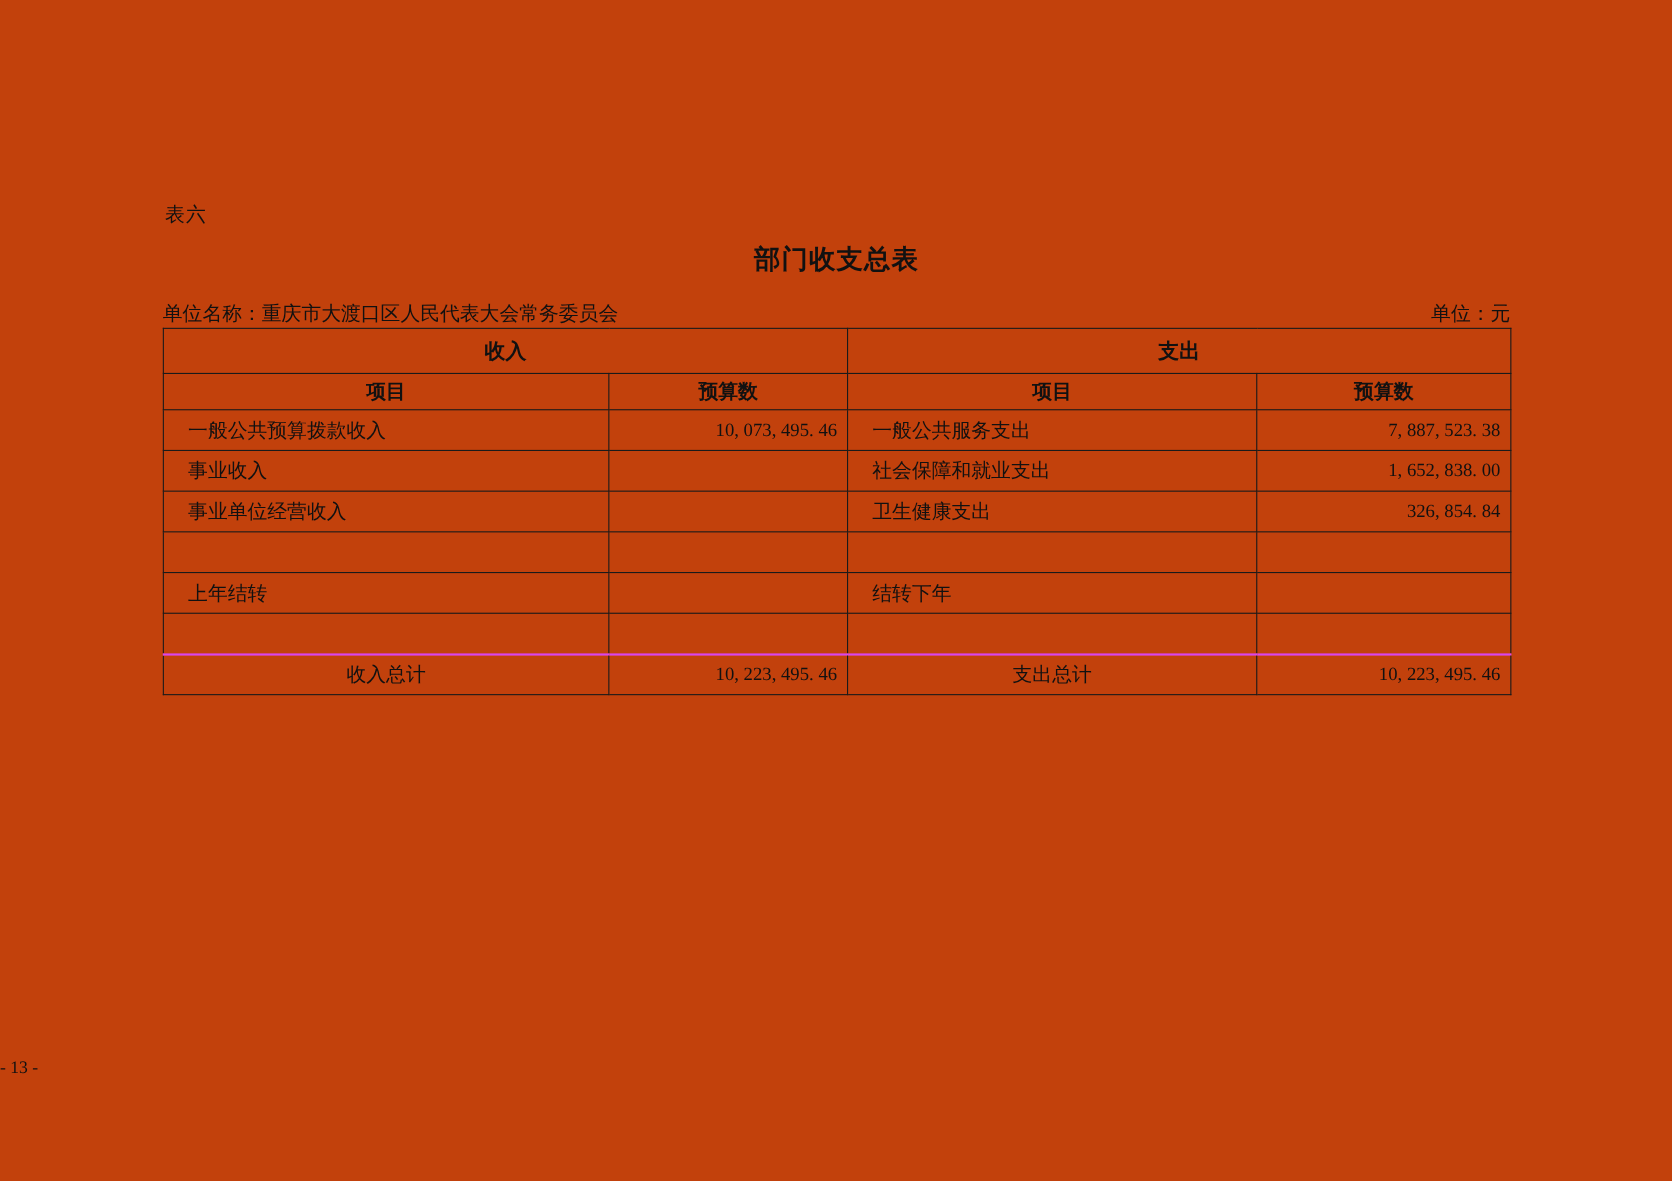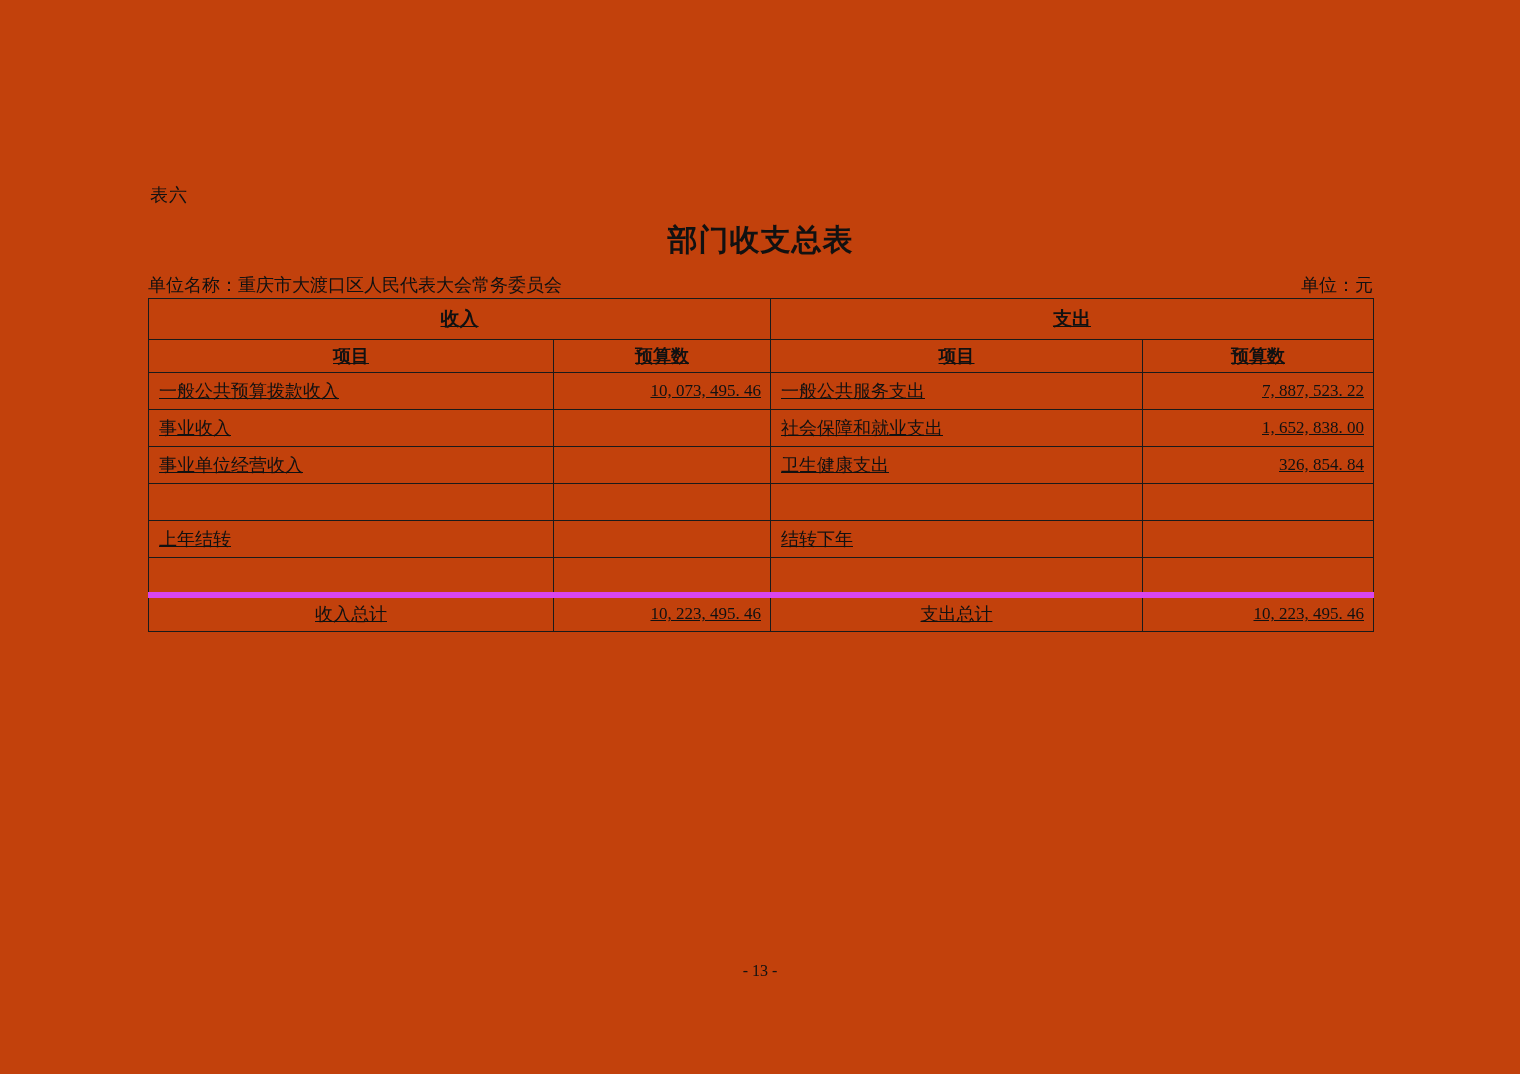--- a/index.html
+++ b/index.html
@@ -24,21 +24,21 @@
     font-size: 18px;
     letter-spacing: 1px;
   }
   .doc-title {
     position: absolute;
     left: 148px; top: 220px;
     width: 1225px;
     text-align: center;
     font-family: "Liberation Sans", "DejaVu Sans", sans-serif;
     font-weight: bold;
-    font-size: 30px;
+    font-size: 24px;
     letter-spacing: 1px;
   }
   .meta-row {
     position: absolute;
     left: 148px; top: 273px;
     width: 1225px;
     font-size: 18px;
     display: flex;
     justify-content: space-between;
     align-items: baseline;
@@ -47,50 +47,49 @@
   .budget-table {
     position: absolute;
     left: 148px; top: 298px;
     width: 1225px;
     border-collapse: collapse;
     table-layout: fixed;
     font-size: 18px;
   }
   .budget-table td {
     border: 1px solid #1a1a1a;
-    padding: 0 10px;
+    padding: 0 22px;
     overflow: hidden;
     white-space: nowrap;
-    text-decoration: underline;
   }
   .budget-table tr.section-row td {
     height: 41px;
     text-align: center;
     font-weight: bold;
     font-size: 19px;
   }
   .budget-table tr.colhead-row td {
     height: 33px;
     text-align: center;
     font-weight: bold;
   }
   .budget-table tr.data-row td { height: 37px; }
   .budget-table td.item { text-align: left; }
   .budget-table td.item.center { text-align: center; }
   .budget-table td.val {
     text-align: right;
     font-size: 17px;
     padding-right: 9px;
   }
-  .budget-table tr.total-row td { border-top: 6px solid #d946ef; }
+  .budget-table tr.total-row td { border-top: 2px solid #d946ef; }
   .page-number {
     position: absolute;
     left: 0; top: 962px;
     width: 1520px;
-    text-align: center;
+    text-align: left;
     font-size: 16px;
   }
 </style>
 </head>
 <body>
 
 <div class="page">
 
   <div class="table-label">表六</div>
 
@@ -116,21 +115,21 @@
       <tr class="colhead-row">
         <td>项目</td>
         <td>预算数</td>
         <td>项目</td>
         <td>预算数</td>
       </tr>
       <tr class="data-row">
         <td class="item">一般公共预算拨款收入</td>
         <td class="val">10, 073, 495. 46</td>
         <td class="item">一般公共服务支出</td>
-        <td class="val">7, 887, 523. 22</td>
+        <td class="val">7, 887, 523. 38</td>
       </tr>
       <tr class="data-row">
         <td class="item">事业收入</td>
         <td class="val"></td>
         <td class="item">社会保障和就业支出</td>
         <td class="val">1, 652, 838. 00</td>
       </tr>
       <tr class="data-row">
         <td class="item">事业单位经营收入</td>
         <td class="val"></td>

